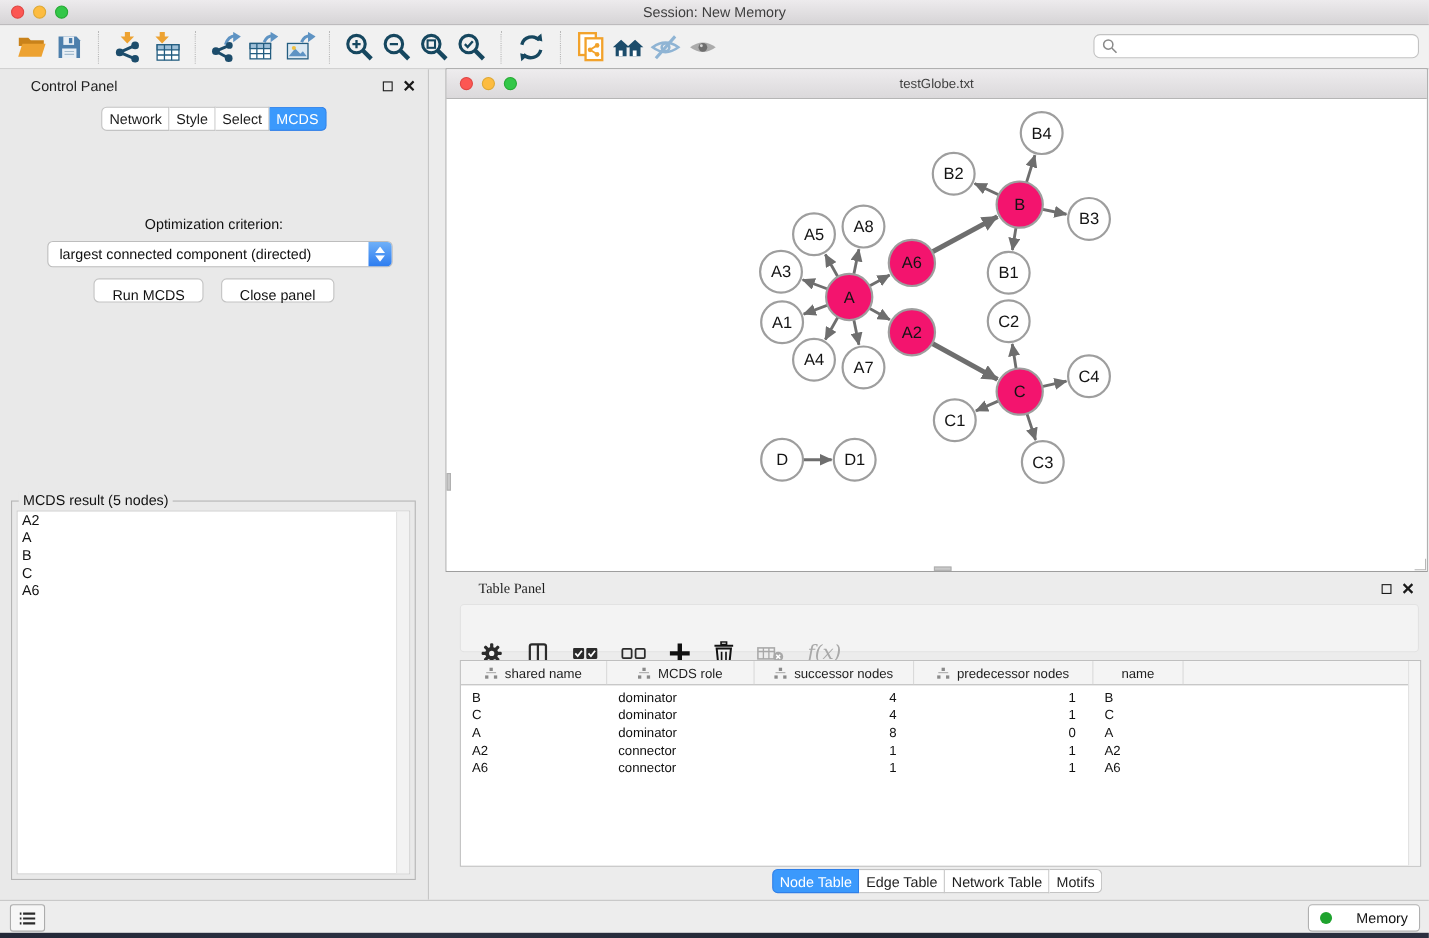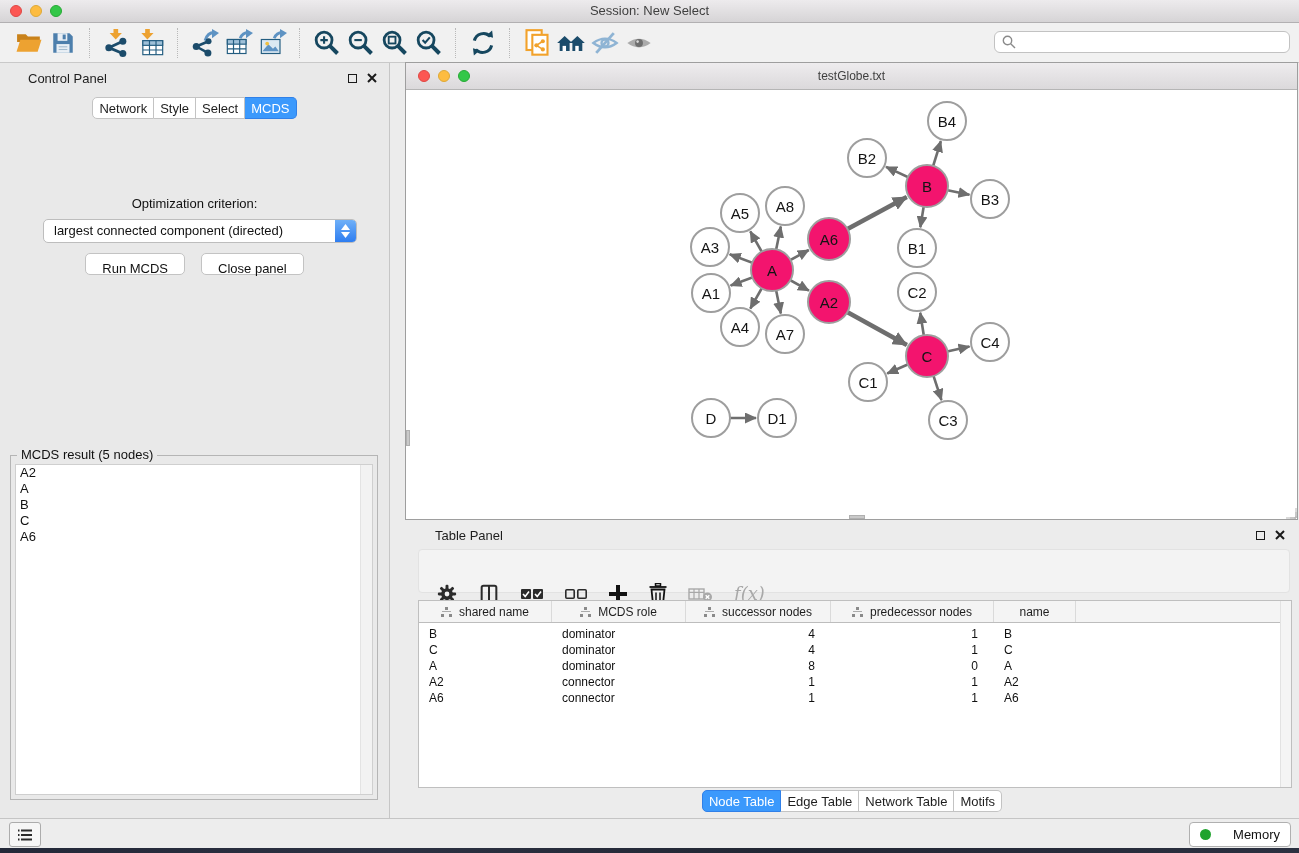--- a/index.html
+++ b/index.html
@@ -79,21 +79,21 @@
 <body>
 
 <div id="root">
 
   <div class="titlebar">
     <div class="lights">
       <div class="light red"></div>
       <div class="light yellow"></div>
       <div class="light green"></div>
     </div>
-    <span>Session: New Select</span>
+    <span>Session: New Memory</span>
   </div>
 
   <div class="main-toolbar">
     <div class="tb-btn">
       <svg width="28" height="26" viewBox="0 0 24 24">
           <path d="M1 4h8l2 2h11v5H1z" fill="#C9821A"></path>
           <path d="M4 9h19.5L20 20H0.5z" fill="#EDA231"></path>
         </svg>
     </div>
     <div class="tb-btn">
@@ -420,21 +420,21 @@
       </svg>
       <div class="mini-scroll-v"></div>
       <div class="mini-scroll-h"></div>
       <svg class="grip" width="12" height="12" viewBox="0 0 12 12">
           <path d="M11 1v10H1M11 5v6H5M11 9v2H9" stroke="#B5B5B5" fill="none"></path>
         </svg>
     </div>
   </div>
 
   <div class="table-panel">
-    <div class="panel-header" style="padding:0 14px;">
+    <div class="panel-header" style="padding:0 14px;font-family:Liberation Serif, serif;">
       <span>Table Panel</span>
       <span class="spacer"></span>
       <span class="mini-ctl">
         <span class="float-box"></span>
         <svg width="10" height="10" viewBox="0 0 10 10">
             <path d="M1 1l8 8M9 1L1 9" stroke="#1A1A1A" stroke-width="2"></path>
           </svg>
       </span>
     </div>
     <div class="tp-toolbar">

